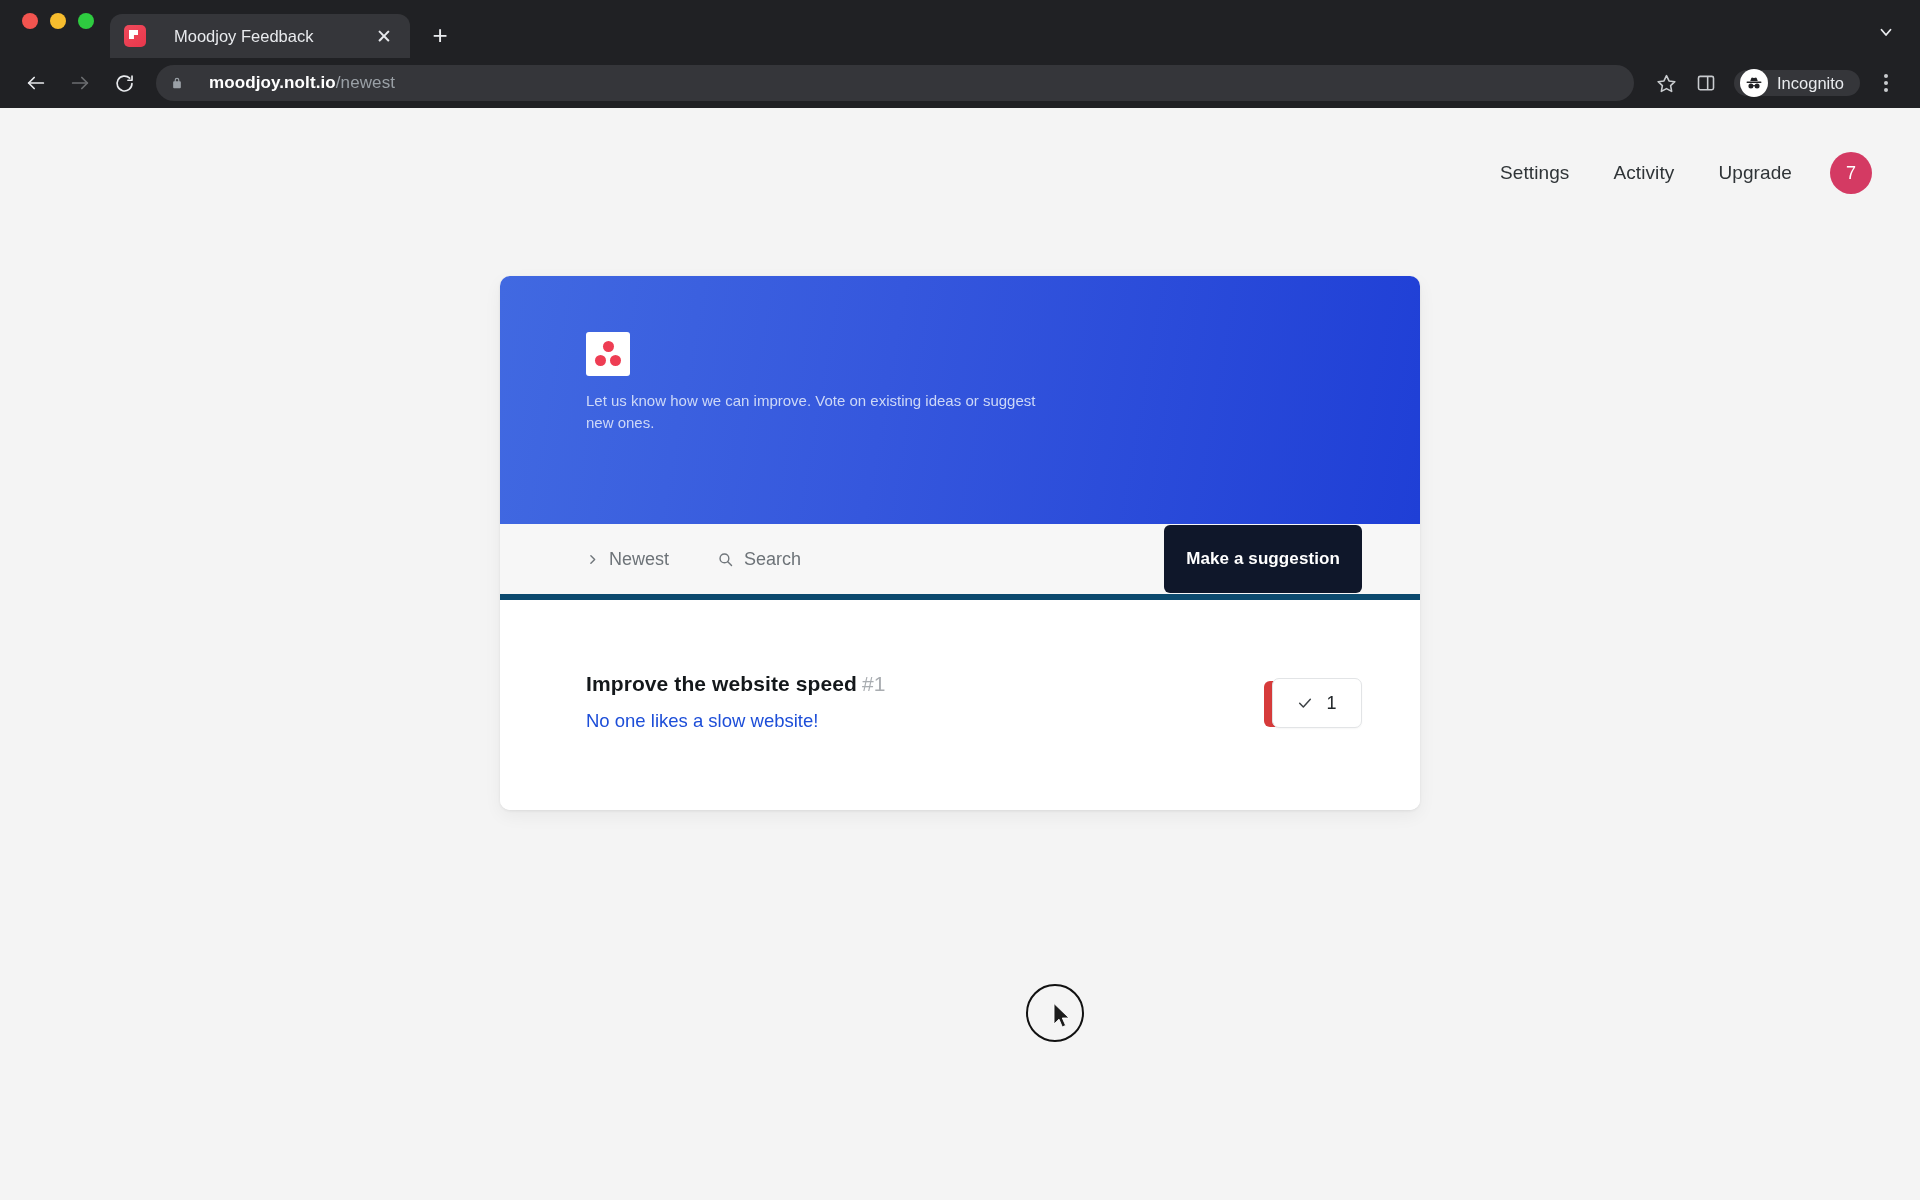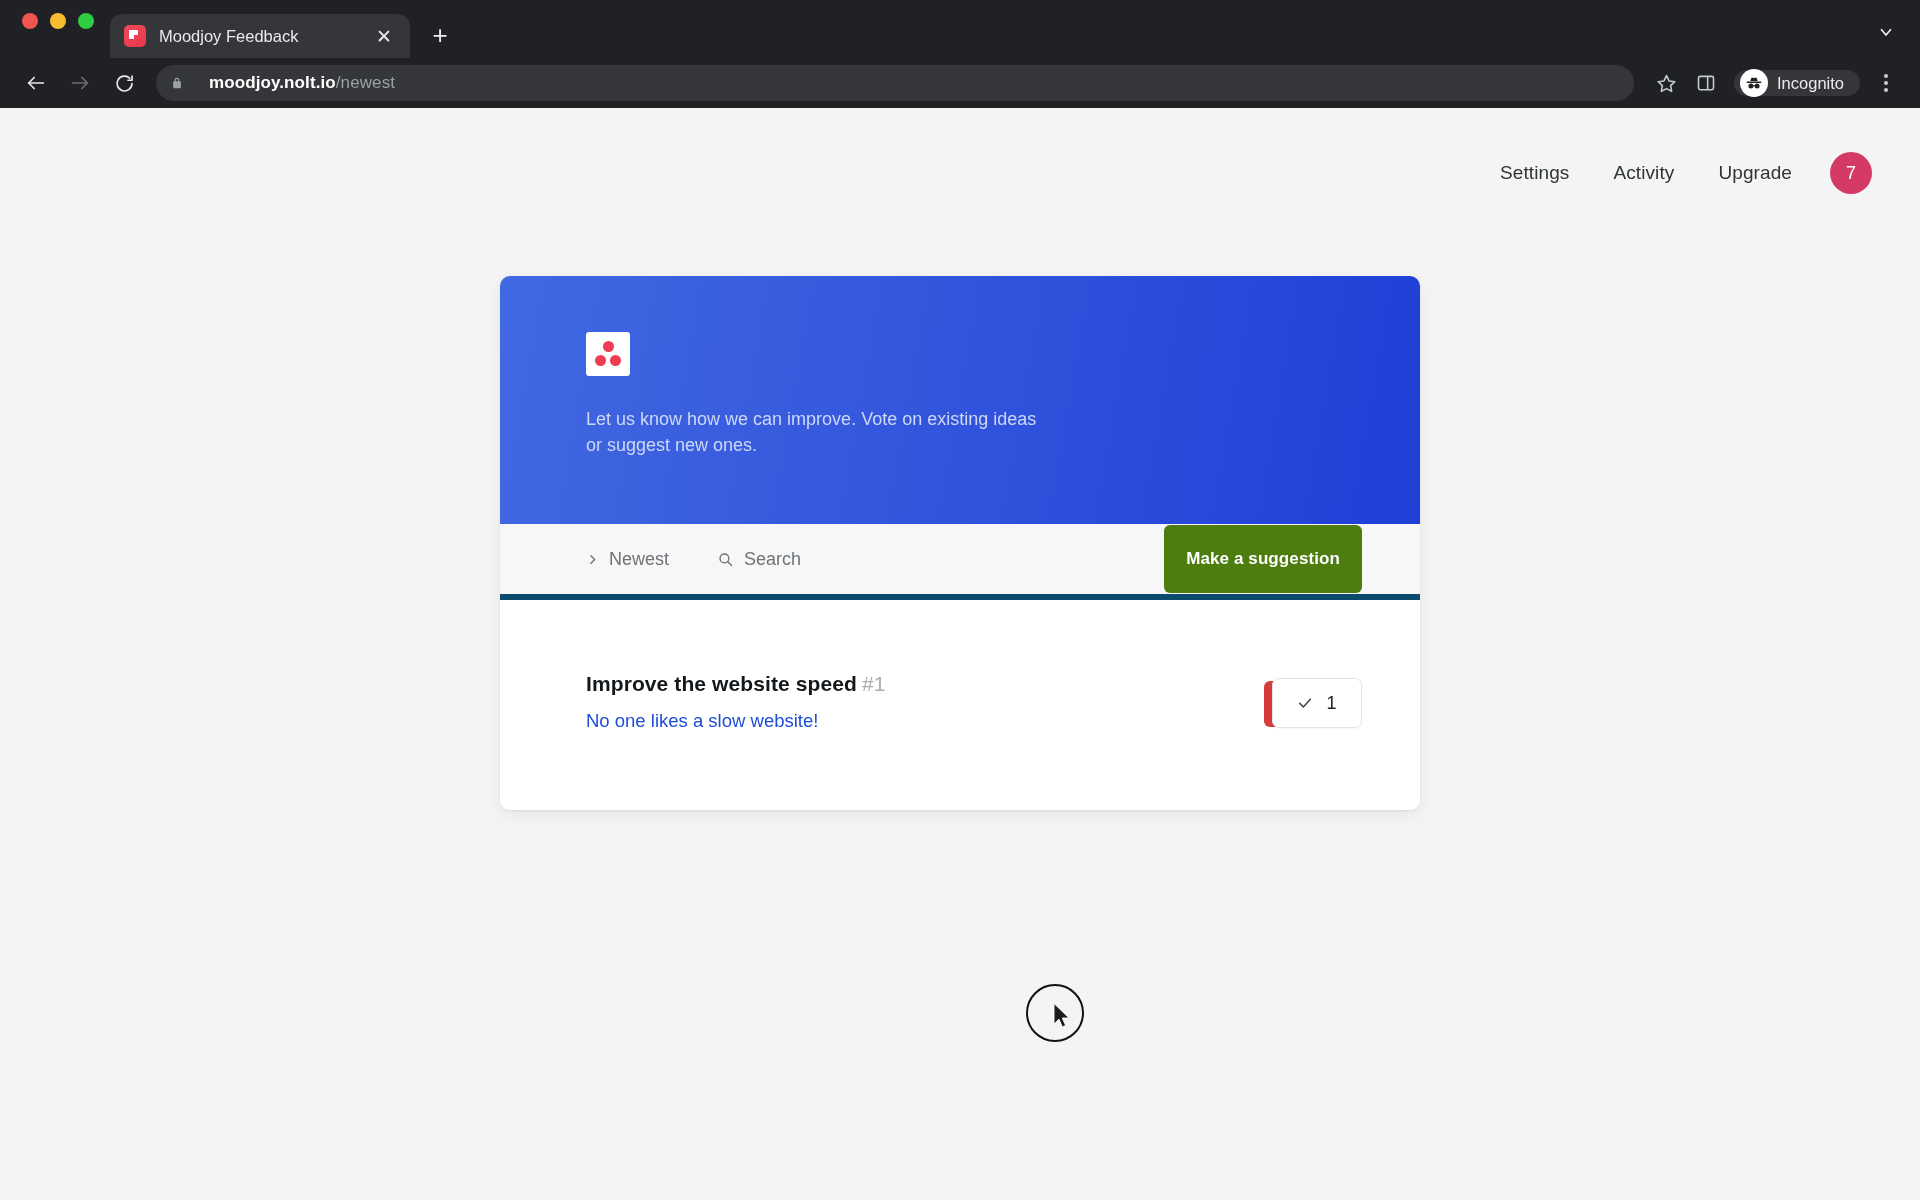--- a/index.html
+++ b/index.html
@@ -67,21 +67,21 @@
     position: absolute;
     left: 5px; top: 5px;
     width: 9px; height: 9px;
     background: #ffffff;
     clip-path: polygon(0 0, 100% 0, 100% 55%, 55% 55%, 55% 100%, 0 100%);
   }
 
   .tab-title {
     color: #e8eaed;
     font-size: 16.5px;
-    margin-left: 13px;
+    margin-left: 28px;
     white-space: nowrap;
     overflow: hidden;
     flex: 1;
   }
 
   .tab-close {
     width: 24px; height: 24px;
     display: flex; align-items: center; justify-content: center;
     color: #e8eaed;
     font-size: 19px;
@@ -244,23 +244,23 @@
     position: absolute;
     width: 11px; height: 11px;
     border-radius: 50%;
     background: #ee3d53;
   }
   .hero-logo .dot-top  { left: 16.5px; top: 9px; }
   .hero-logo .dot-bl   { left: 9px;    top: 23px; }
   .hero-logo .dot-br   { left: 24px;   top: 23px; }
 
   .hero-text {
-    margin-top: 30px;
+    margin-top: 14px;
     color: #cdd8f7;
-    font-size: 18px;
+    font-size: 15px;
     line-height: 1.45;
     max-width: 470px;
   }
 
   .board-toolbar {
     height: 76px;
     background: #f7f7f7;
     border-bottom: 6px solid #0c4a6e;
     display: flex;
     align-items: center;
@@ -273,21 +273,21 @@
     gap: 10px;
     color: #6d7378;
     font-size: 18px;
   }
   .tb-item + .tb-item { margin-left: 48px; }
   .tb-ico { display: flex; align-items: center; color: #70767b; }
 
   .spacer { flex: 1; }
 
   .suggest-btn {
-    background: #4d7c0f;
+    background: #0f172a;
     color: #ffffff;
     font-size: 17px;
     font-weight: bold;
     border: none;
     border-radius: 6px;
     padding: 24px 22px;
     font-family: "Liberation Sans", sans-serif;
     letter-spacing: 0.1px;
   }
 

